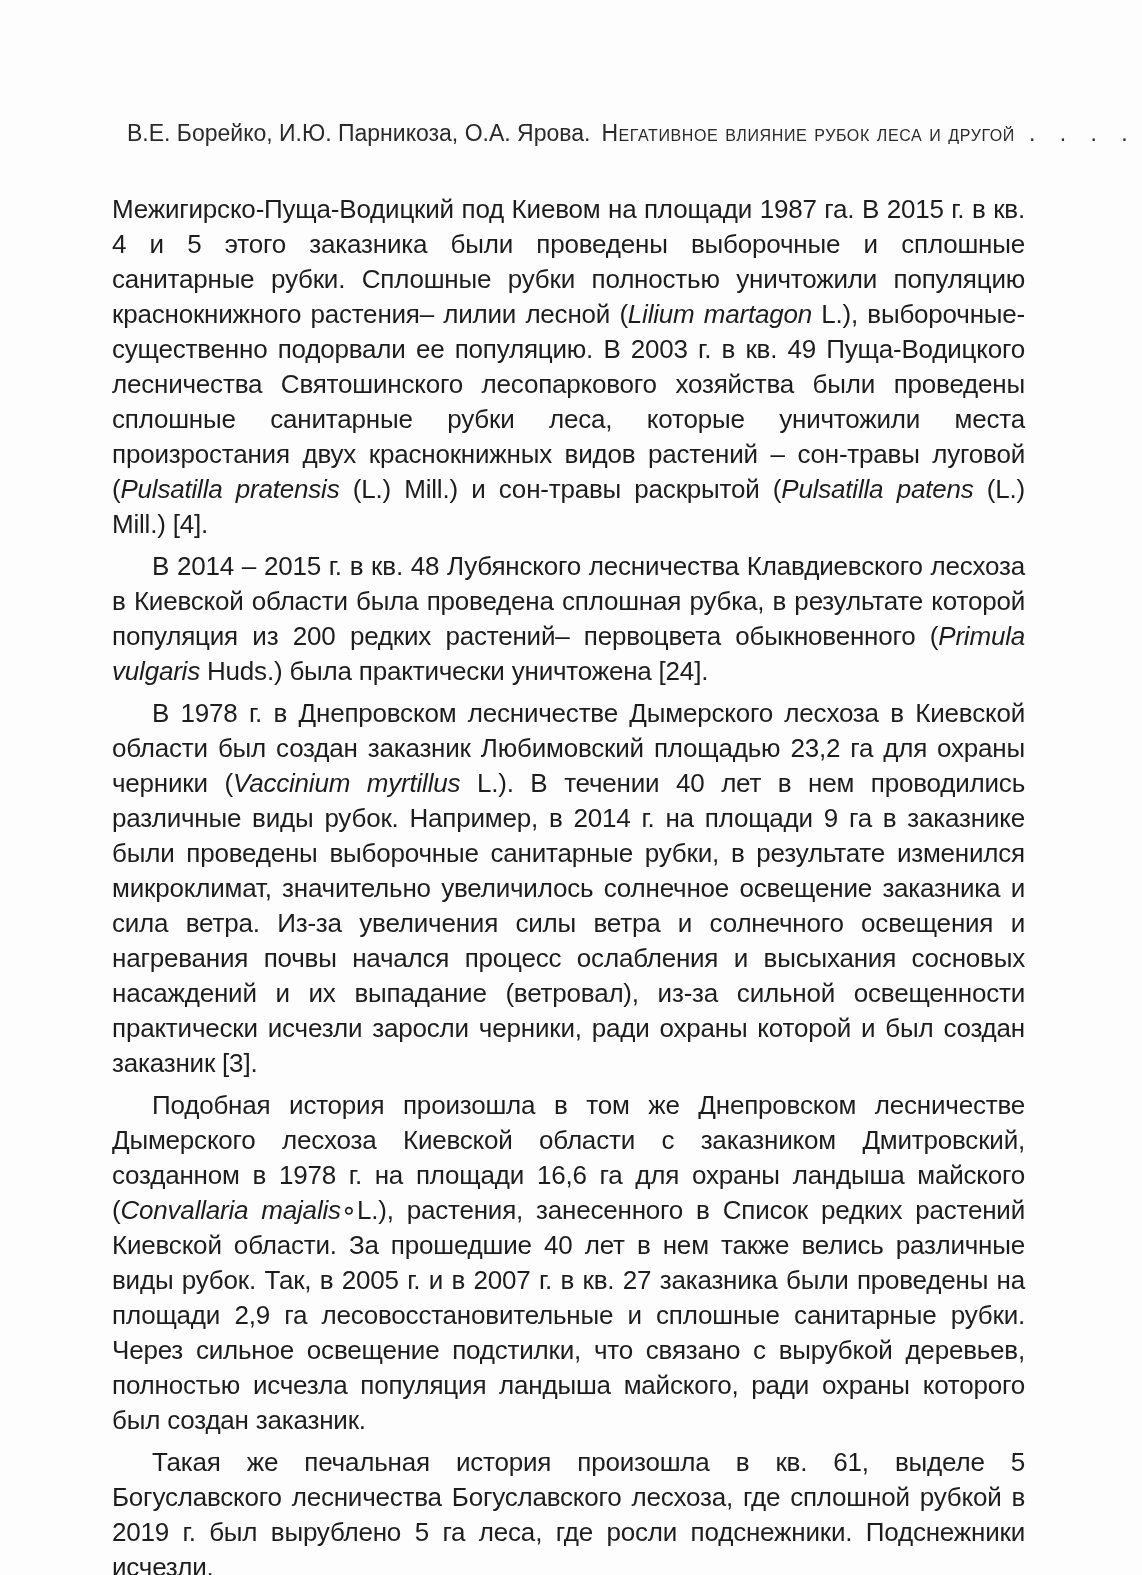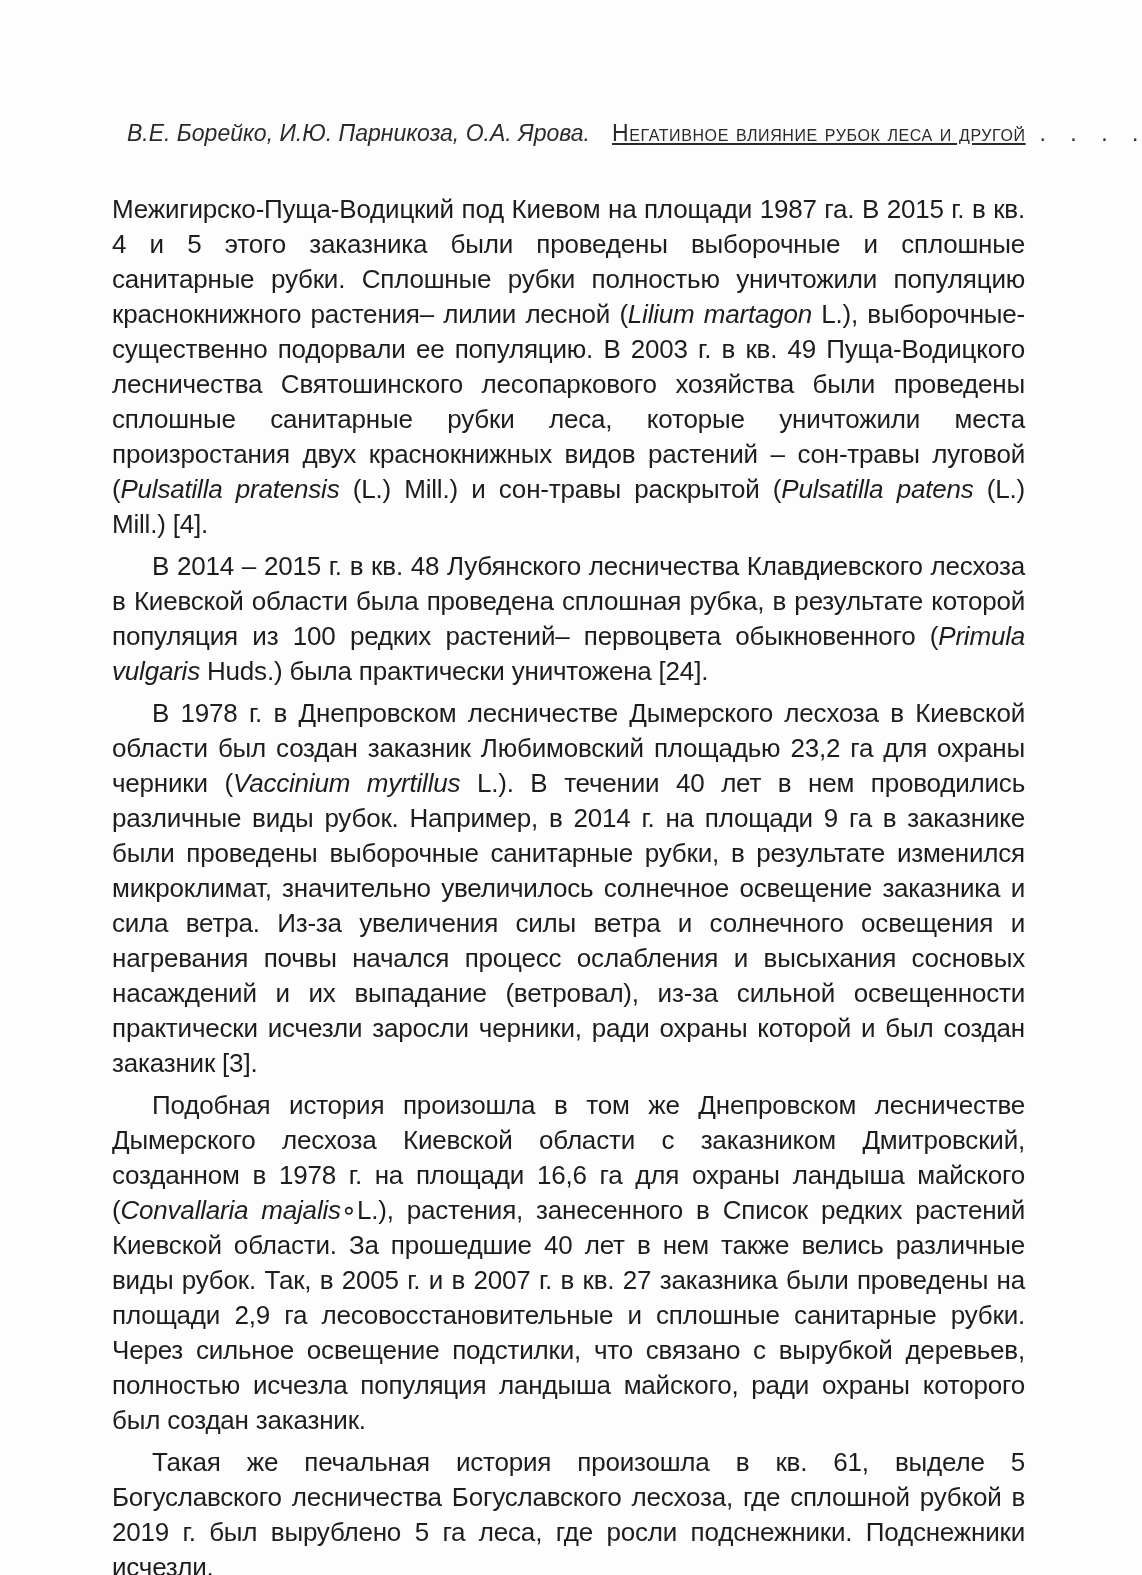--- a/index.html
+++ b/index.html
@@ -18,27 +18,25 @@
     color: #1d1d1d;
   }
   .running-header {
     margin: 118px 110px 0 127px;
     font-size: 23px;
     line-height: 30px;
     color: #2a2a2a;
     white-space: nowrap;
   }
   .running-header .authors {
-    font-style: italic;
   }
   .running-header .caps-title {
     font-variant: small-caps;
     letter-spacing: 0.6px;
-    margin-left: 22px;
-    text-decoration: underline;
+    margin-left: 11px;
   }
   .running-header .dot-leader {
     letter-spacing: 9px;
     margin-left: 14px;
     color: #2a2a2a;
   }
   .body-text {
     margin: 44px 110px 0 105px;
     font-size: 26px;
     line-height: 35px;
@@ -59,21 +57,21 @@
 <body>
 
 <div class="page">
 
   <div class="running-header"><span class="authors">В.Е. Борейко, И.Ю. Парникоза, О.А. Ярова.</span><span class="caps-title">Негативное влияние рубок леса и другой</span><span class="dot-leader">. . . . .</span></div>
 
   <div class="body-text">
 
     <p class="para"><span>Межигирско-Пуща-Водицкий под Киевом на площади 1987 га. В 2015 г. в кв. 4 и 5 этого заказника были проведены выборочные и сплошные санитарные рубки. Сплошные рубки полностью уничтожили популяцию краснокнижного растения– лилии лесной (</span><span class="it">Lilium martagon</span><span> L.), выборочные-существенно подорвали ее популяцию. В 2003 г. в кв. 49 Пуща-Водицкого лесничества Святошинского лесопаркового хозяйства были проведены сплошные санитарные рубки леса, которые уничтожили места произростания двух краснокнижных видов растений – сон-травы луговой (</span><span class="it">Pulsatilla pratensis</span><span> (L.) Mill.) и сон-травы раскрытой (</span><span class="it">Pulsatilla patens</span><span> (L.) Mill.) [4].</span></p>
 
-    <p class="para indent"><span>В 2014 – 2015 г. в кв. 48 Лубянского лесничества Клавдиевского лесхоза в Киевской области была проведена сплошная рубка, в результате которой популяция из 100 редких растений– первоцвета обыкновенного (</span><span class="it">Primula vulgaris</span><span> Huds.) была практически уничтожена [24].</span></p>
+    <p class="para indent"><span>В 2014 – 2015 г. в кв. 48 Лубянского лесничества Клавдиевского лесхоза в Киевской области была проведена сплошная рубка, в результате которой популяция из 200 редких растений– первоцвета обыкновенного (</span><span class="it">Primula vulgaris</span><span> Huds.) была практически уничтожена [24].</span></p>
 
     <p class="para indent"><span>В 1978 г. в Днепровском лесничестве Дымерского лесхоза в Киевской области был создан заказник Любимовский площадью 23,2 га для охраны черники (</span><span class="it">Vaccinium myrtillus</span><span> L.). В течении 40 лет в нем проводились различные виды рубок. Например, в 2014 г. на площади 9 га в заказнике были проведены выборочные санитарные рубки, в результате изменился микроклимат, значительно увеличилось солнечное освещение заказника и сила ветра. Из-за увеличения силы ветра и солнечного освещения и нагревания почвы начался процесс ослабления и высыхания сосновых насаждений и их выпадание (ветровал), из-за сильной освещенности практически исчезли заросли черники, ради охраны которой и был создан заказник [3].</span></p>
 
     <p class="para indent"><span>Подобная история произошла в том же Днепровском лесничестве Дымерского лесхоза Киевской области с заказником Дмитровский, созданном в 1978 г. на площади 16,6 га для охраны ландыша майского (</span><span class="it">Convallaria majalis</span><span>∘L.), растения, занесенного в Список редких растений Киевской области. За прошедшие 40 лет в нем также велись различные виды рубок. Так, в 2005 г. и в 2007 г. в кв. 27 заказника были проведены на площади 2,9 га лесовосстановительные и сплошные санитарные рубки. Через сильное освещение подстилки, что связано с вырубкой деревьев, полностью исчезла популяция ландыша майского, ради охраны которого был создан заказник.</span></p>
 
 
     <p class="para indent"><span>Такая же печальная история произошла в кв. 61, выделе 5 Богуславского лесничества Богуславского лесхоза, где сплошной рубкой в 2019 г. был вырублено 5 га леса, где росли подснежники. Подснежники исчезли.</span></p>
 
   </div>
 

